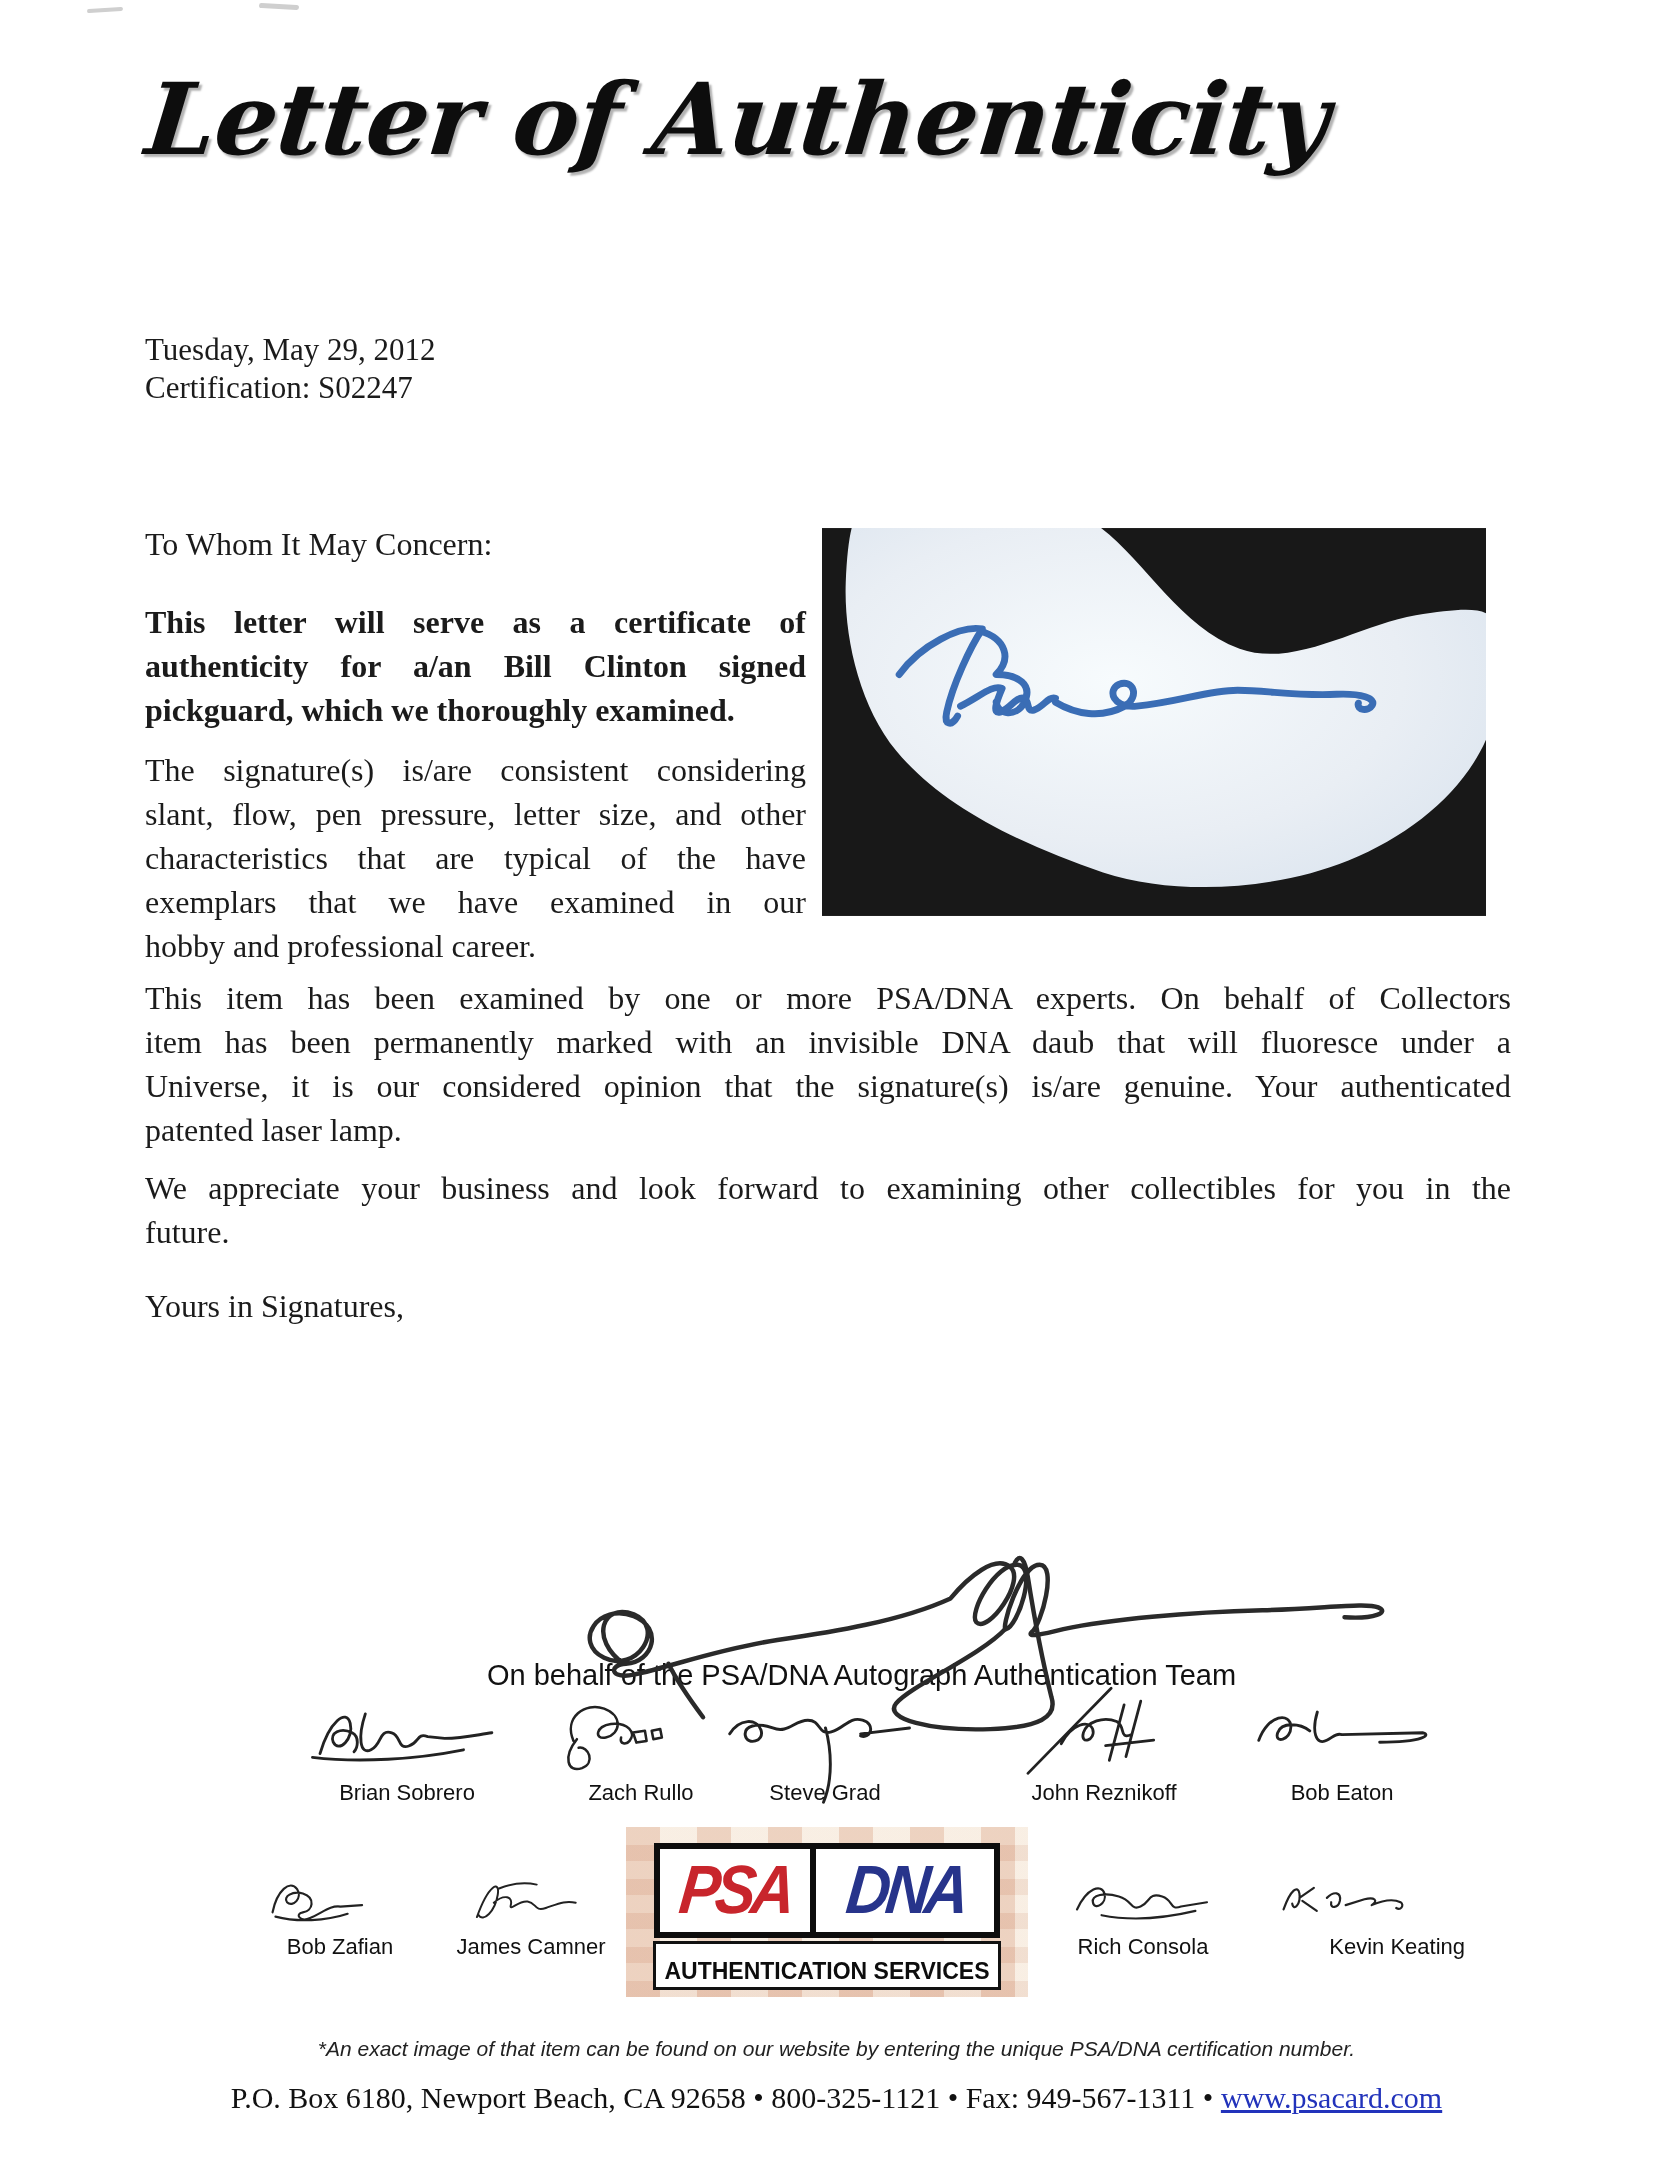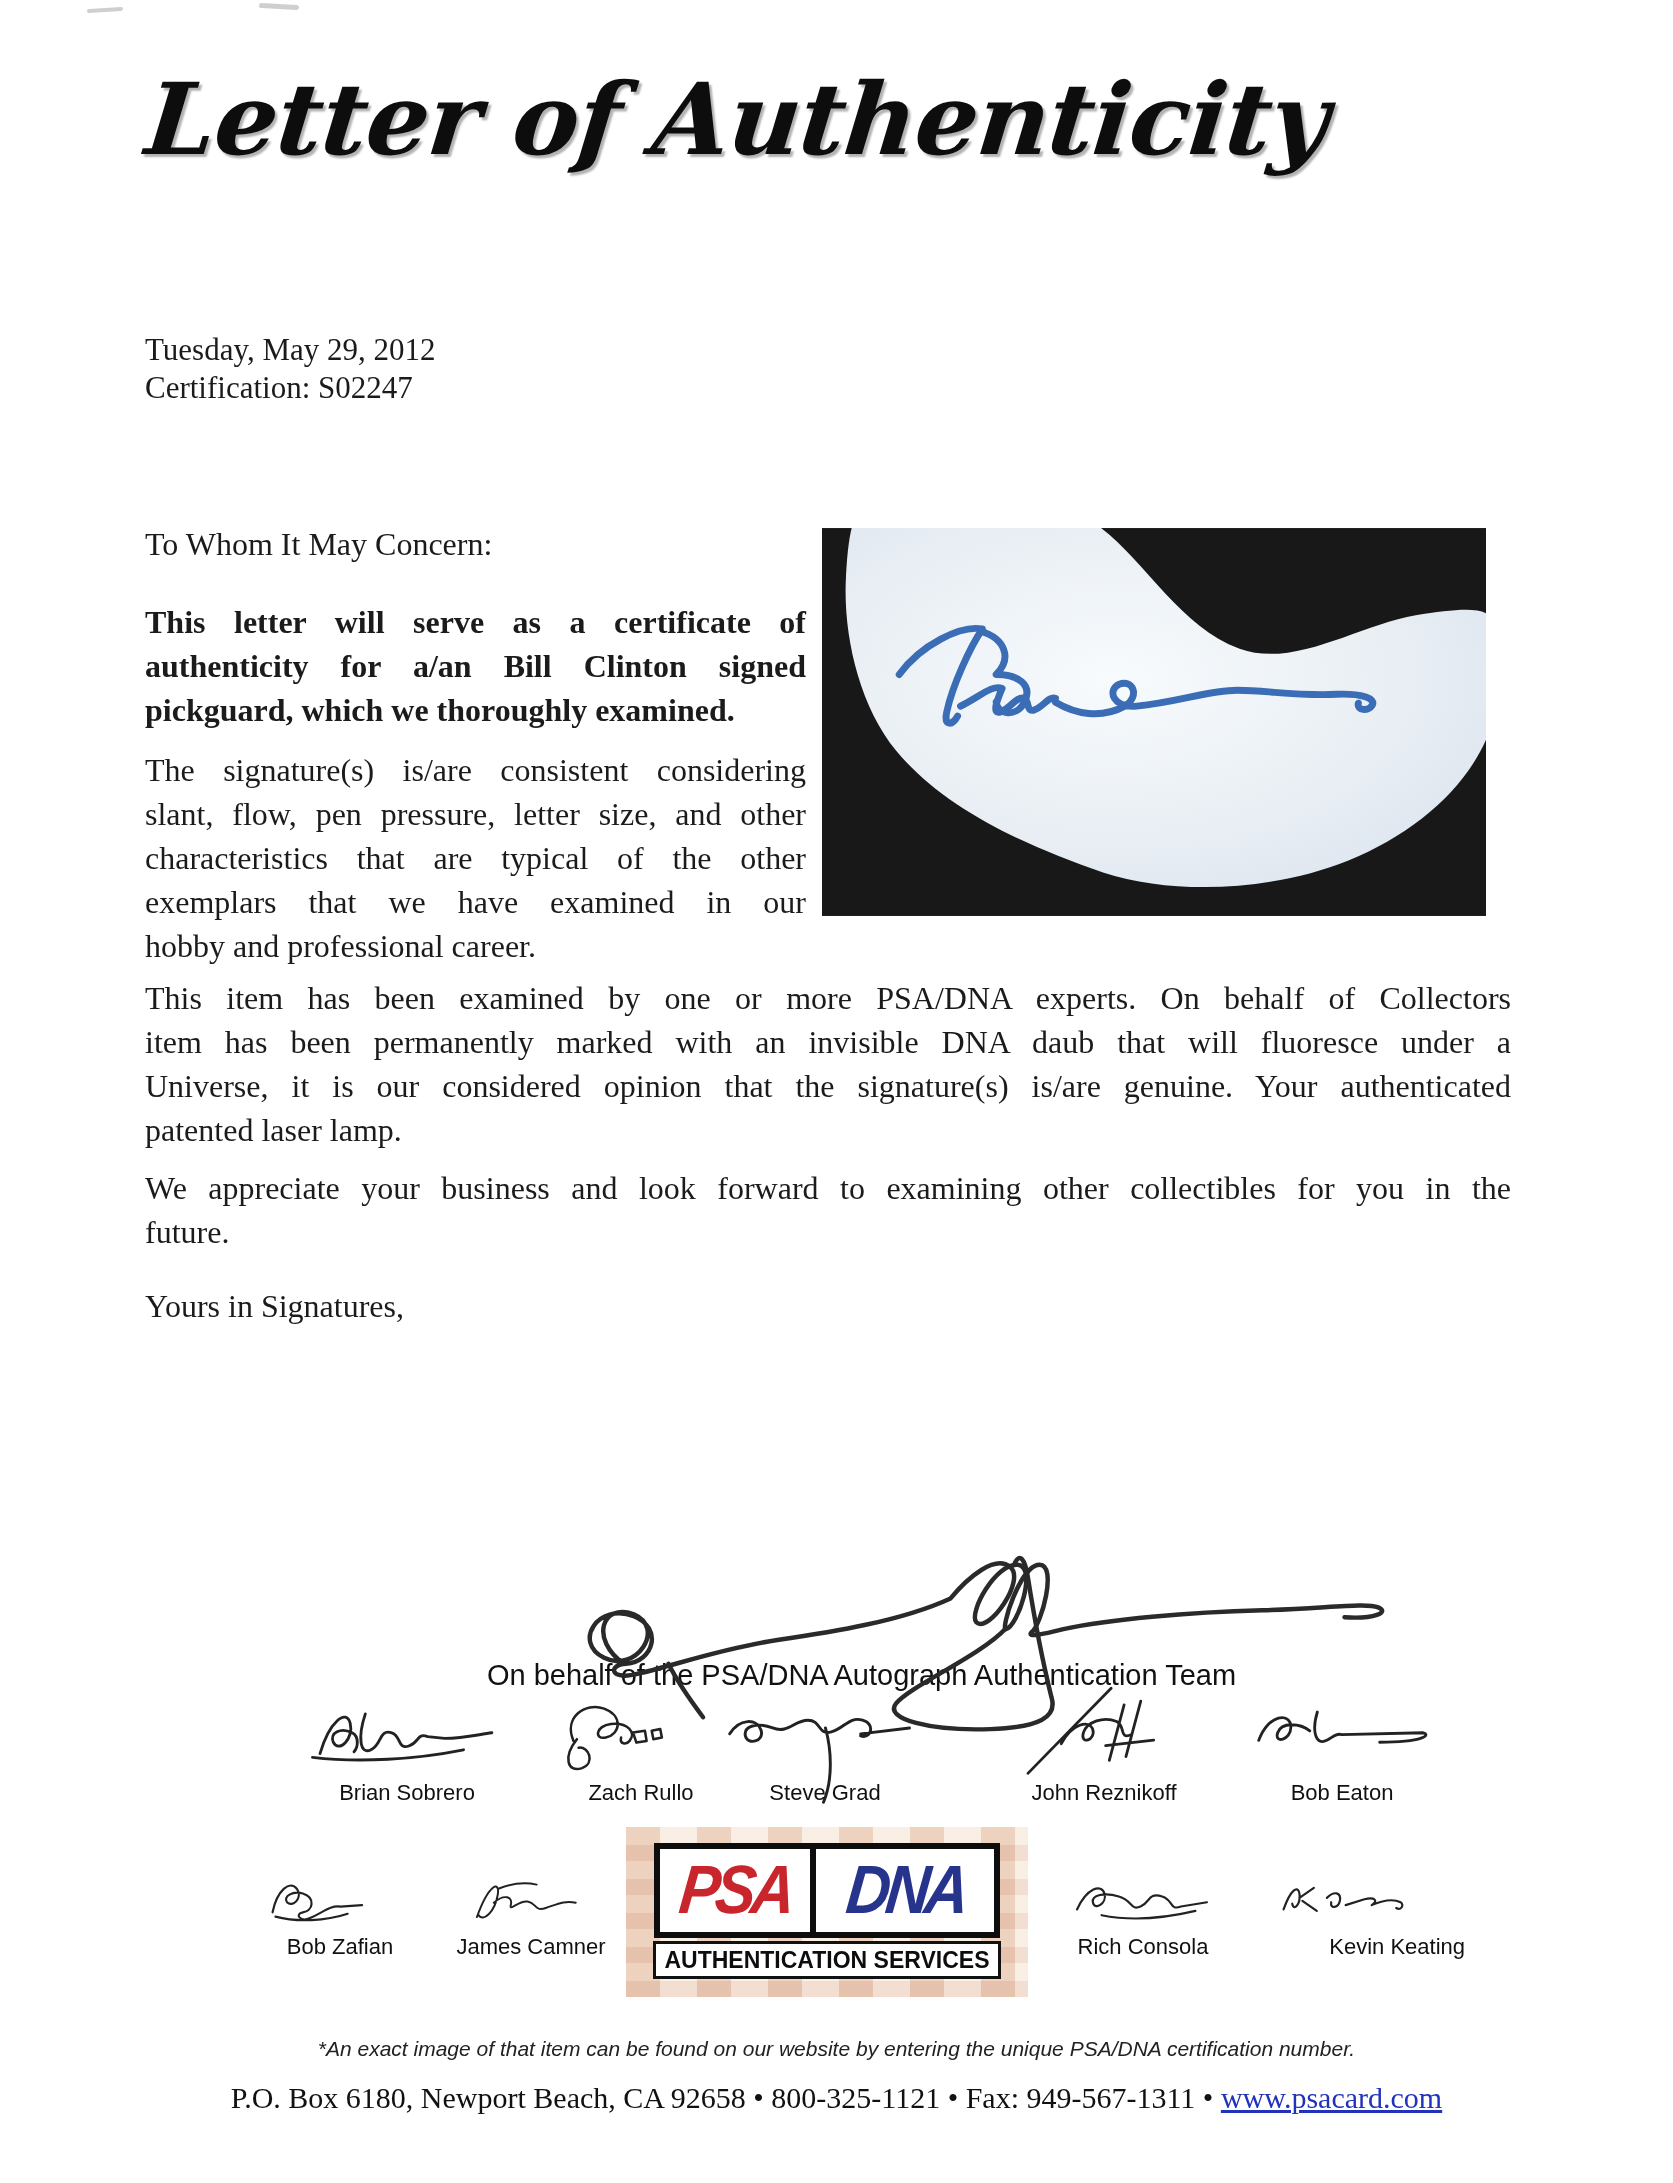--- a/index.html
+++ b/index.html
@@ -61,21 +61,21 @@
   .logo-letters{
     font-family:"Liberation Sans","DejaVu Sans",sans-serif;
     font-weight:900;font-style:italic;font-size:61px;letter-spacing:-5px;
     transform:skewX(-6deg) scaleY(1.12);line-height:1;
   }
   .psa .logo-letters{color:#c8252c;}
   .dna .logo-letters{color:#27348b;}
   .logo-subtitle{
     width:348px;margin:3px auto 0;background:#fff;border:3px solid #111;box-sizing:border-box;
     font-family:"Liberation Sans","DejaVu Sans",sans-serif;font-weight:700;font-size:23px;
-    text-align:center;padding:3px 0 2px 0;color:#0d0d0d;
+    text-align:center;padding:14px 0 2px 0;color:#0d0d0d;
   }
   
   .footnote{
     position:absolute;left:0;top:2037px;width:1673px;text-align:center;
     font-family:"Liberation Sans","DejaVu Sans",sans-serif;font-style:italic;font-size:21px;color:#222;
   }
   .address{
     position:absolute;left:0;top:2081px;width:1673px;text-align:center;
     font-size:30px;color:#111;
   }
@@ -100,21 +100,21 @@
 
   <div class="jpara" style="left:145px;top:600px;width:661px;font-weight:bold;">
       <div class="line">This letter will serve as a certificate of</div>
       <div class="line">authenticity for a/an Bill Clinton signed</div>
       <div class="line">pickguard, which we thoroughly examined.</div>
     </div>
 
   <div class="jpara" style="left:145px;top:748px;width:661px;">
       <div class="line">The signature(s) is/are consistent considering</div>
       <div class="line">slant, flow, pen pressure, letter size, and other</div>
-      <div class="line">characteristics that are typical of the other</div>
+      <div class="line">characteristics that are typical of the have</div>
       <div class="line">exemplars that we have examined in our</div>
       <div class="line">hobby and professional career.</div>
     </div>
 
   <div class="photo">
     <svg width="664" height="388" viewBox="0 0 671 392">
       <defs>
         <radialGradient id="pgGrad" cx="42%" cy="42%" r="75%">
           <stop offset="0%" stop-color="#f7fbfd"></stop>
           <stop offset="60%" stop-color="#e9eef4"></stop>

